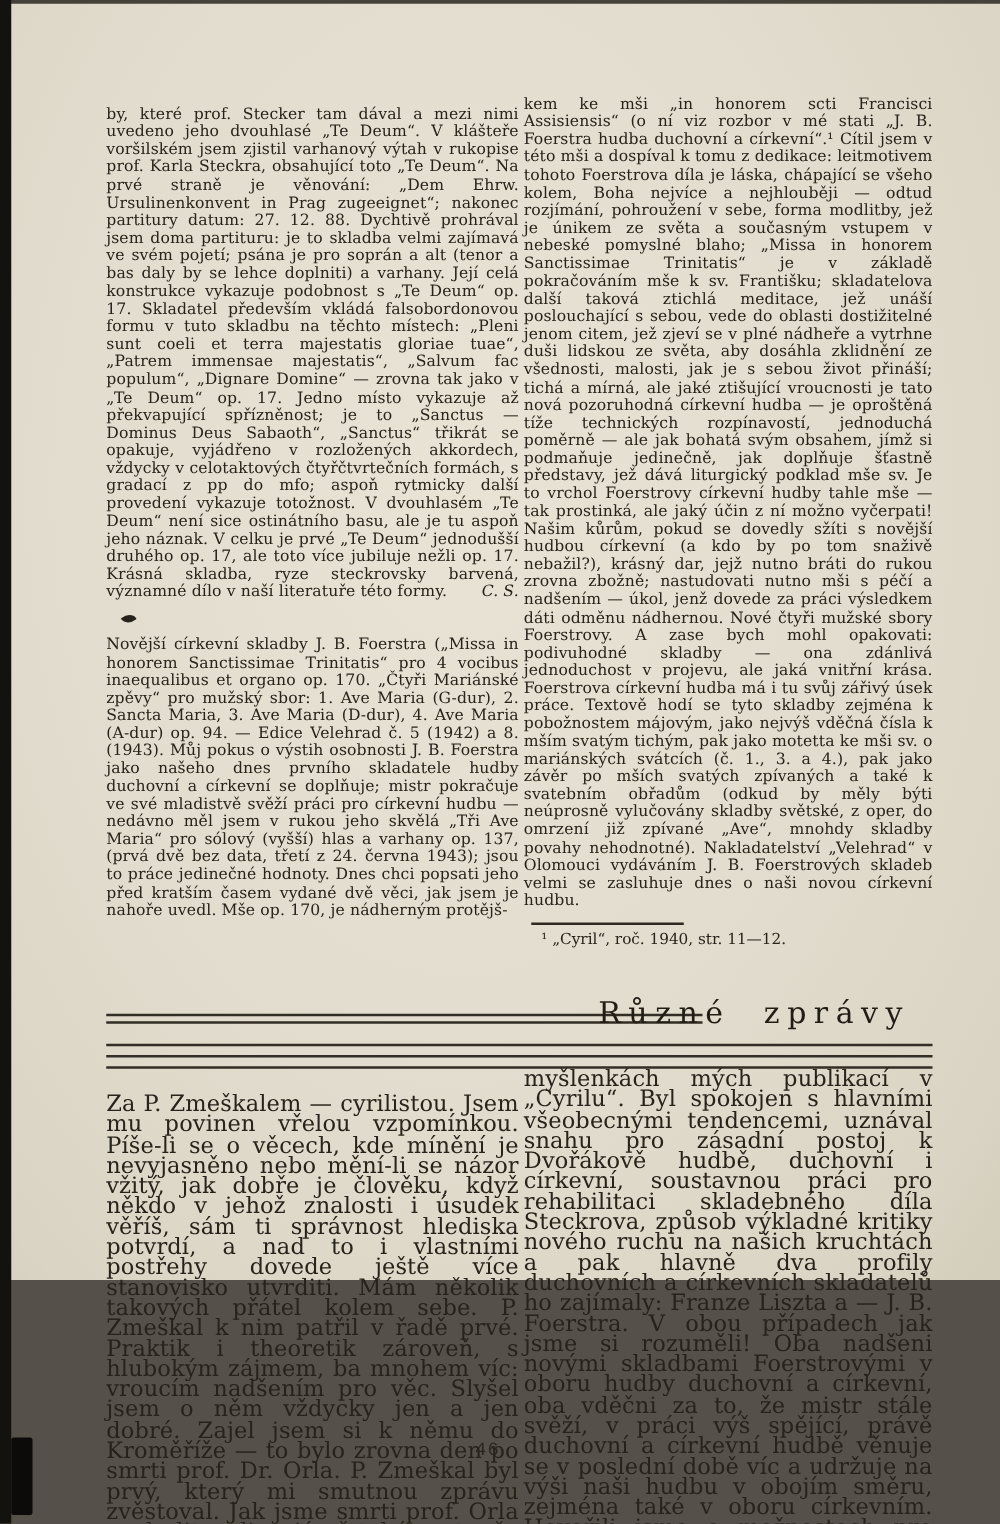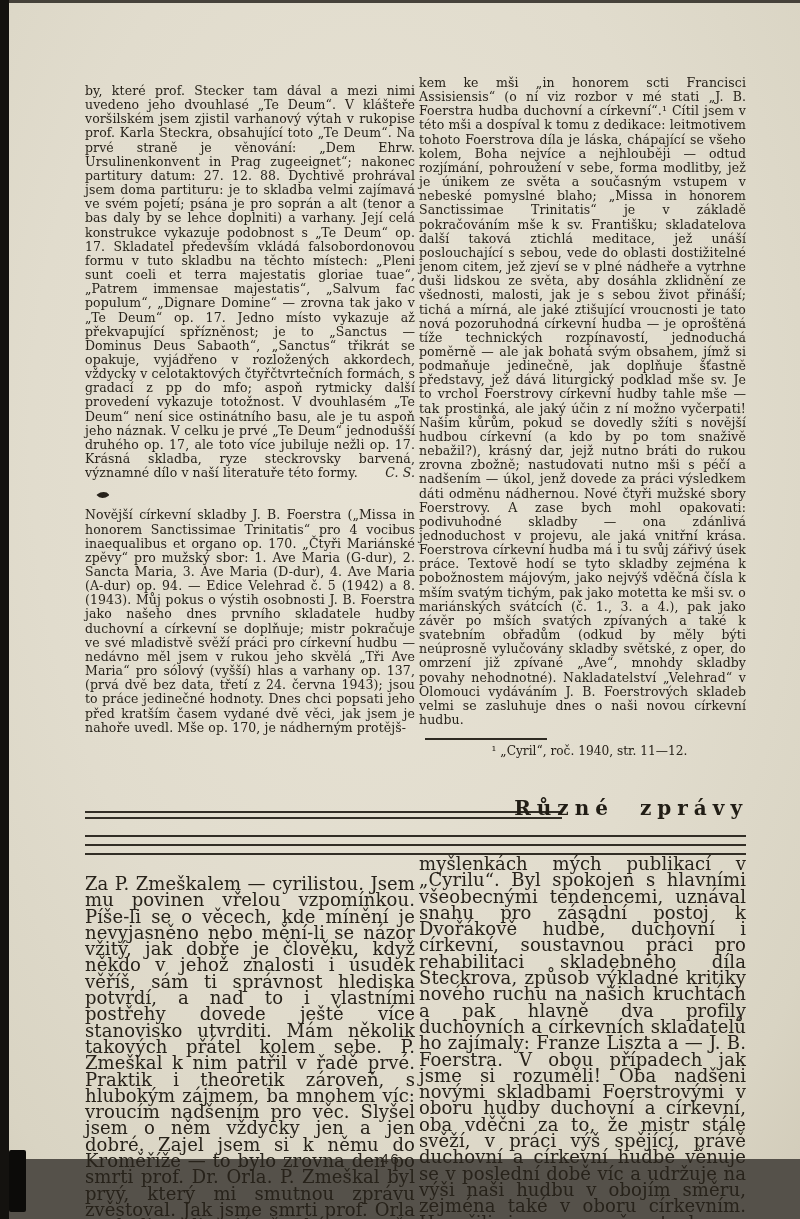--- a/index.html
+++ b/index.html
@@ -2,21 +2,21 @@
 <html lang="cs"><head>
 <meta charset="utf-8">
 <style>
   html,body{margin:0;padding:0;}
   body{
     width:800px;height:1219px;position:relative;overflow:hidden;
     background:#55514a;
     font-family:"DejaVu Serif","Liberation Serif",serif;
   }
   #paper{
-    position:absolute;left:0;top:0;width:800px;height:1159px;
+    position:absolute;left:0;top:0;width:800px;height:1024px;
     background:radial-gradient(ellipse at 46% 38%, #e8e3d5 0%, #e1dccd 55%, #d9d4c3 88%, #d3cdbb 100%);
     color:#27221a;
   }
   
   #scan-edge-left{position:absolute;left:0;top:0;width:9px;height:1219px;background:#14120f;}
   #scan-edge-top{position:absolute;left:0;top:0;width:800px;height:3px;background:#2a2721;opacity:.85;}
   #scan-blob{position:absolute;left:9px;top:1150px;width:17px;height:62px;background:#0c0b09;border-radius:2px;}
   
   .col{position:absolute;}
   #review-col-left{left:85px;top:84px;width:330px;}
@@ -28,31 +28,31 @@
   .lead{font-weight:normal;}
   .signature{float:right;padding-left:10px;font-style:italic;}
   
   #section-ornament{
     display:block;margin:11px 0 9px 13px;width:10px;height:8px;
     background:#27221a;border-radius:0 100% 10% 100%;transform:rotate(-38deg);
   }
   
   #footnote-block{margin-top:11px;}
   #footnote-rule{width:122px;height:1.6px;background:#2e2a22;margin:0 0 4px 6px;}
-  #footnote-text{font-size:12.2px;line-height:14px;margin:0;padding-left:14px;text-align:center;}
+  #footnote-text{font-size:12.2px;line-height:14px;margin:0;padding-left:14px;text-align:left;}
   
   .rule{position:absolute;background:#322e26;height:1.7px;}
   #hdr-stub-rule-1{left:85px;top:811px;width:477px;}
   #hdr-stub-rule-2{left:85px;top:817px;width:477px;}
   #hdr-full-rule-1{left:85px;top:835px;width:661px;}
   #hdr-full-rule-2{left:85px;top:844px;width:661px;}
   #hdr-full-rule-3{left:85px;top:853px;width:661px;}
   #news-header{
-    position:absolute;top:796px;right:52px;
-    font-size:20px;font-weight:bold;letter-spacing:6px;word-spacing:13px;
+    position:absolute;top:796px;right:72px;
+    font-size:24px;font-weight:normal;letter-spacing:6px;word-spacing:13px;
     color:#211d15;white-space:nowrap;
   }
   
   #page-number{
     position:absolute;left:280px;top:1152px;width:120px;text-align:right;
     font-size:15px;letter-spacing:1px;color:#2b261d;font-family:Liberation Mono, monospace;
   }
 </style>
 </head>
 <body>

